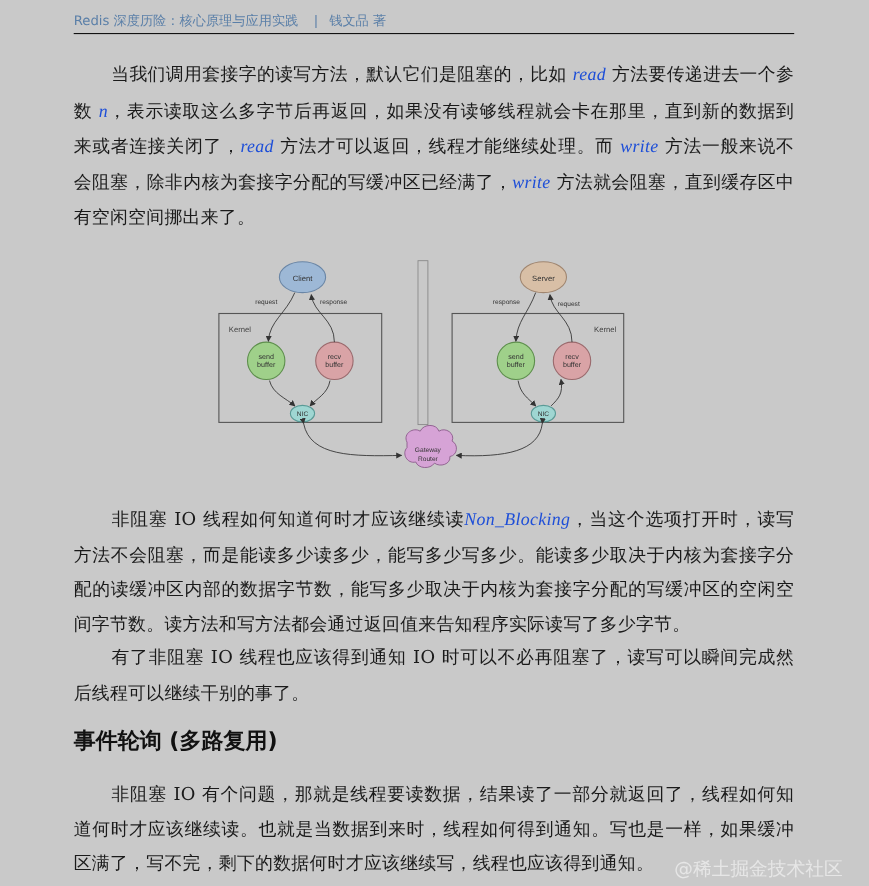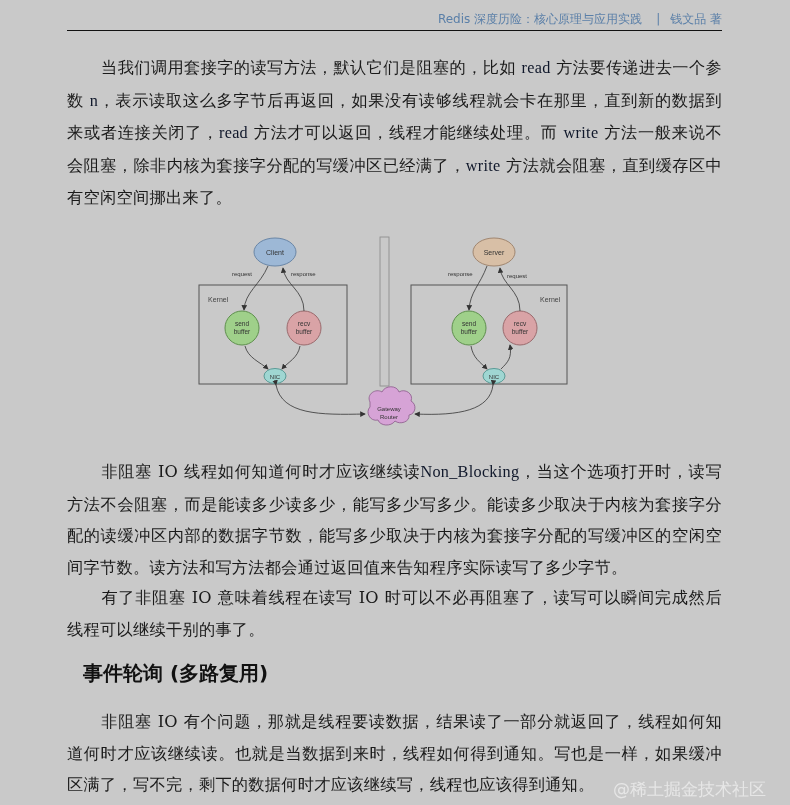--- a/index.html
+++ b/index.html
@@ -6,35 +6,35 @@
   body {
     width:790px; height:805px; overflow:hidden;
     background:#c9c9c9;
     font-family:"DejaVu Serif","Liberation Serif",serif;
     color:#1a1a1a;
     position:relative;
   }
   .header {
     position:absolute; left:67px; top:10px; width:655px; height:20px;
     border-bottom:1.5px solid #111;
-    text-align:right; font-family:"DejaVu Sans","Liberation Sans",sans-serif;
+    font-family:"DejaVu Sans","Liberation Sans",sans-serif;
     font-size:12px; color:#5a7fa8; line-height:18px;
   }
   .header .sep { margin:0 10px 0 14px; }
   .para {
     position:absolute; left:67px; width:655px;
     font-size:16.2px; line-height:31.5px; text-align:justify;
     letter-spacing:0.3px;
   }
   .para .indent { display:inline-block; width:34px; }
-  .red { color:#0f172a; font-family:"Liberation Serif",serif; }
+  .red { color:#1d4ed8; font-family:"Liberation Serif",serif;font-style:italic; }
   .heading {
     position:absolute; left:67px; top:660px;
     font-family:"DejaVu Sans","Liberation Sans",sans-serif;
-    font-size:20px; font-weight:bold; color:#111;margin-left:16px;
+    font-size:20px; font-weight:bold; color:#111;
   }
   .diagram { position:absolute; left:190px; top:230px; width:420px; height:205px; }
   .diagram text { font-family:"Liberation Sans","DejaVu Sans",sans-serif; }
   .watermark {
     position:absolute; right:24px; bottom:4px;
     font-family:"DejaVu Sans","Liberation Sans",sans-serif;
     font-size:17px; color:#eaeaea; opacity:0.9;
   }
 </style>
 </head>
@@ -96,19 +96,19 @@
   <path d="M180,172 c-4,-8 6,-14 12,-10 c3,-7 15,-7 17,0 c6,-4 15,2 12,9 c6,3 5,13 -2,14 c1,7 -9,10 -14,6 c-4,6 -15,5 -17,-1 c-8,2 -13,-8 -8,-13 z" fill="#d6a3d6" stroke="#8a5a8a" stroke-width="0.8"></path>
   <text x="199" y="181" font-size="6" text-anchor="middle" fill="#333">Gateway</text>
   <text x="199" y="189" font-size="6" text-anchor="middle" fill="#333">Router</text>
 
   <path d="M86,155 C92,185 130,185 175,184" fill="none" stroke="#333" stroke-width="0.8" marker-start="url(#ah)" marker-end="url(#ah)"></path>
   <path d="M303,155 C300,180 270,186 225,184" fill="none" stroke="#333" stroke-width="0.8" marker-start="url(#ah)" marker-end="url(#ah)"></path>
 </svg>
 
 <div class="para" style="top:456px;"><span class="indent"></span><span>非阻塞 IO 线程如何知道何时才应该继续读</span><span class="red">Non_Blocking</span><span>，当这个选项打开时，读写方法不会阻塞，而是能读多少读多少，能写多少写多少。能读多少取决于内核为套接字分配的读缓冲区内部的数据字节数，能写多少取决于内核为套接字分配的写缓冲区的空闲空间字节数。读方法和写方法都会通过返回值来告知程序实际读写了多少字节。</span></div>
 
-<div class="para" style="top:582px;"><span class="indent"></span><span>有了非阻塞 IO 意味着线程在读写 IO 时可以不必再阻塞了，读写可以瞬间完成然后线程可以继续干别的事了。</span></div>
+<div class="para" style="top:582px;"><span class="indent"></span><span>有了非阻塞 IO 线程也应该得到通知 IO 时可以不必再阻塞了，读写可以瞬间完成然后线程可以继续干别的事了。</span></div>
 
 <div class="heading">事件轮询 (多路复用)</div>
 
 <div class="para" style="top:706px;"><span class="indent"></span><span>非阻塞 IO 有个问题，那就是线程要读数据，结果读了一部分就返回了，线程如何知道何时才应该继续读。也就是当数据到来时，线程如何得到通知。写也是一样，如果缓冲区满了，写不完，剩下的数据何时才应该继续写，线程也应该得到通知。</span></div>
 
 <div class="watermark">@稀土掘金技术社区</div>
 
 </body></html>

